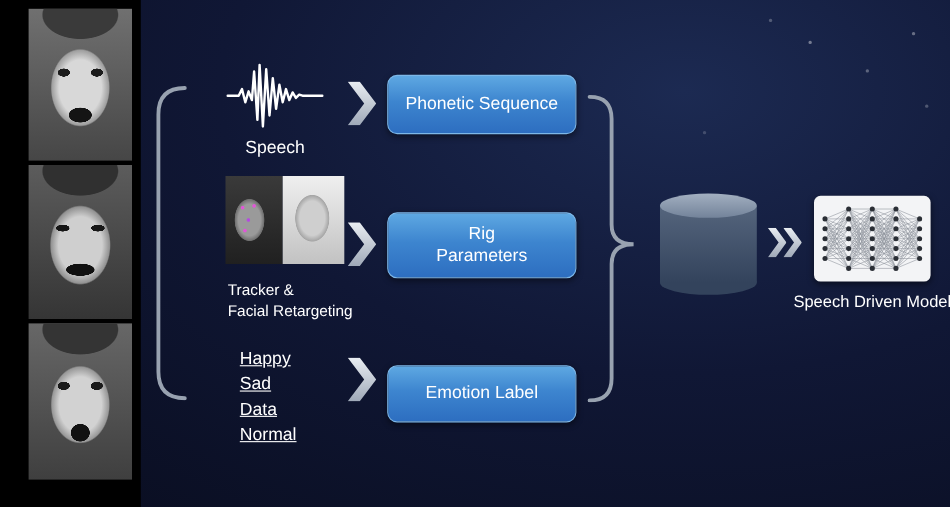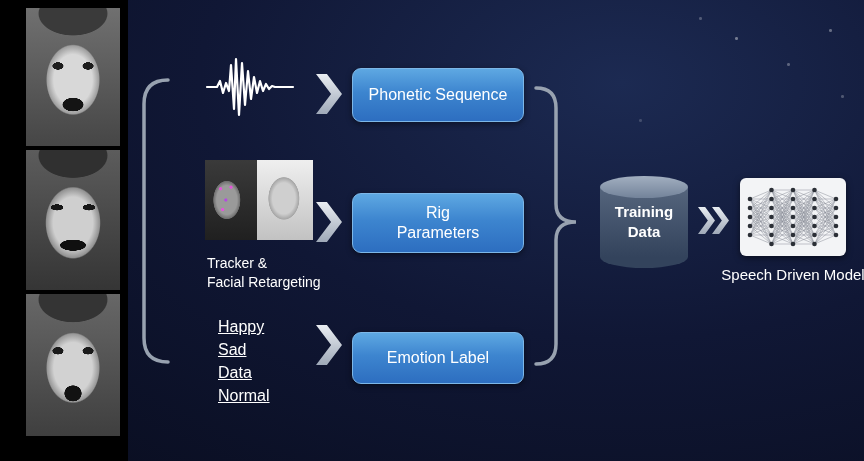--- a/index.html
+++ b/index.html
@@ -105,20 +105,21 @@
     <div class="photo p3"></div>
   </div>
 
   <svg class="bracket" style="left:138px;top:78px;" width="36" height="286" viewBox="0 0 36 286">
     <path d="M30 2 Q6 2 6 26 L6 260 Q6 284 30 284"></path>
   </svg>
 
   <svg class="speech-icon" viewBox="0 0 90 62">
     <path d="M2 31 H12 L15 25 18 37 21 27 24 35 26 9 29 53 31 3 34 59 37 7 40 49 43 15 46 43 49 21 52 37 55 25 58 35 61 28 64 33 67 30 70 31 H88" fill="none" stroke="#ffffff" stroke-width="2.2" stroke-linejoin="round" stroke-linecap="round"></path>
   </svg>
+  <div class="speech-label">Speech</div>
 
   <div class="tracker">
     <div class="trk-left"></div>
     <div class="trk-right"></div>
   </div>
   <div class="tracker-label">Tracker &amp;
 Facial Retargeting</div>
 
   <div class="emotions">
     <div>Happy</div>
@@ -137,22 +138,20 @@
   <div class="bluebox bx3">Emotion Label</div>
 
   <svg class="bracket" style="left:532px;top:86px;" width="50" height="280" viewBox="0 0 50 280">
     <path d="M4 2 Q24 2 24 22 L24 118 Q24 136 44 136 Q24 136 24 154 L24 258 Q24 278 4 278"></path>
   </svg>
 
   <div class="cyl">
     <div class="cyl-bot"></div>
     <div class="cyl-body"></div>
     <div class="cyl-top"></div>
-    <div class="cyl-label">Training
-Data</div>
   </div>
 
   <div class="dchev">
     <div class="chev sm c1"></div>
     <div class="chev sm c2"></div>
   </div>
 
   <div class="nn-panel">
     <svg width="106" height="78" viewBox="0 0 106 78" id="nn-svg">
         <g stroke="#8a8f98" stroke-width="0.5">

